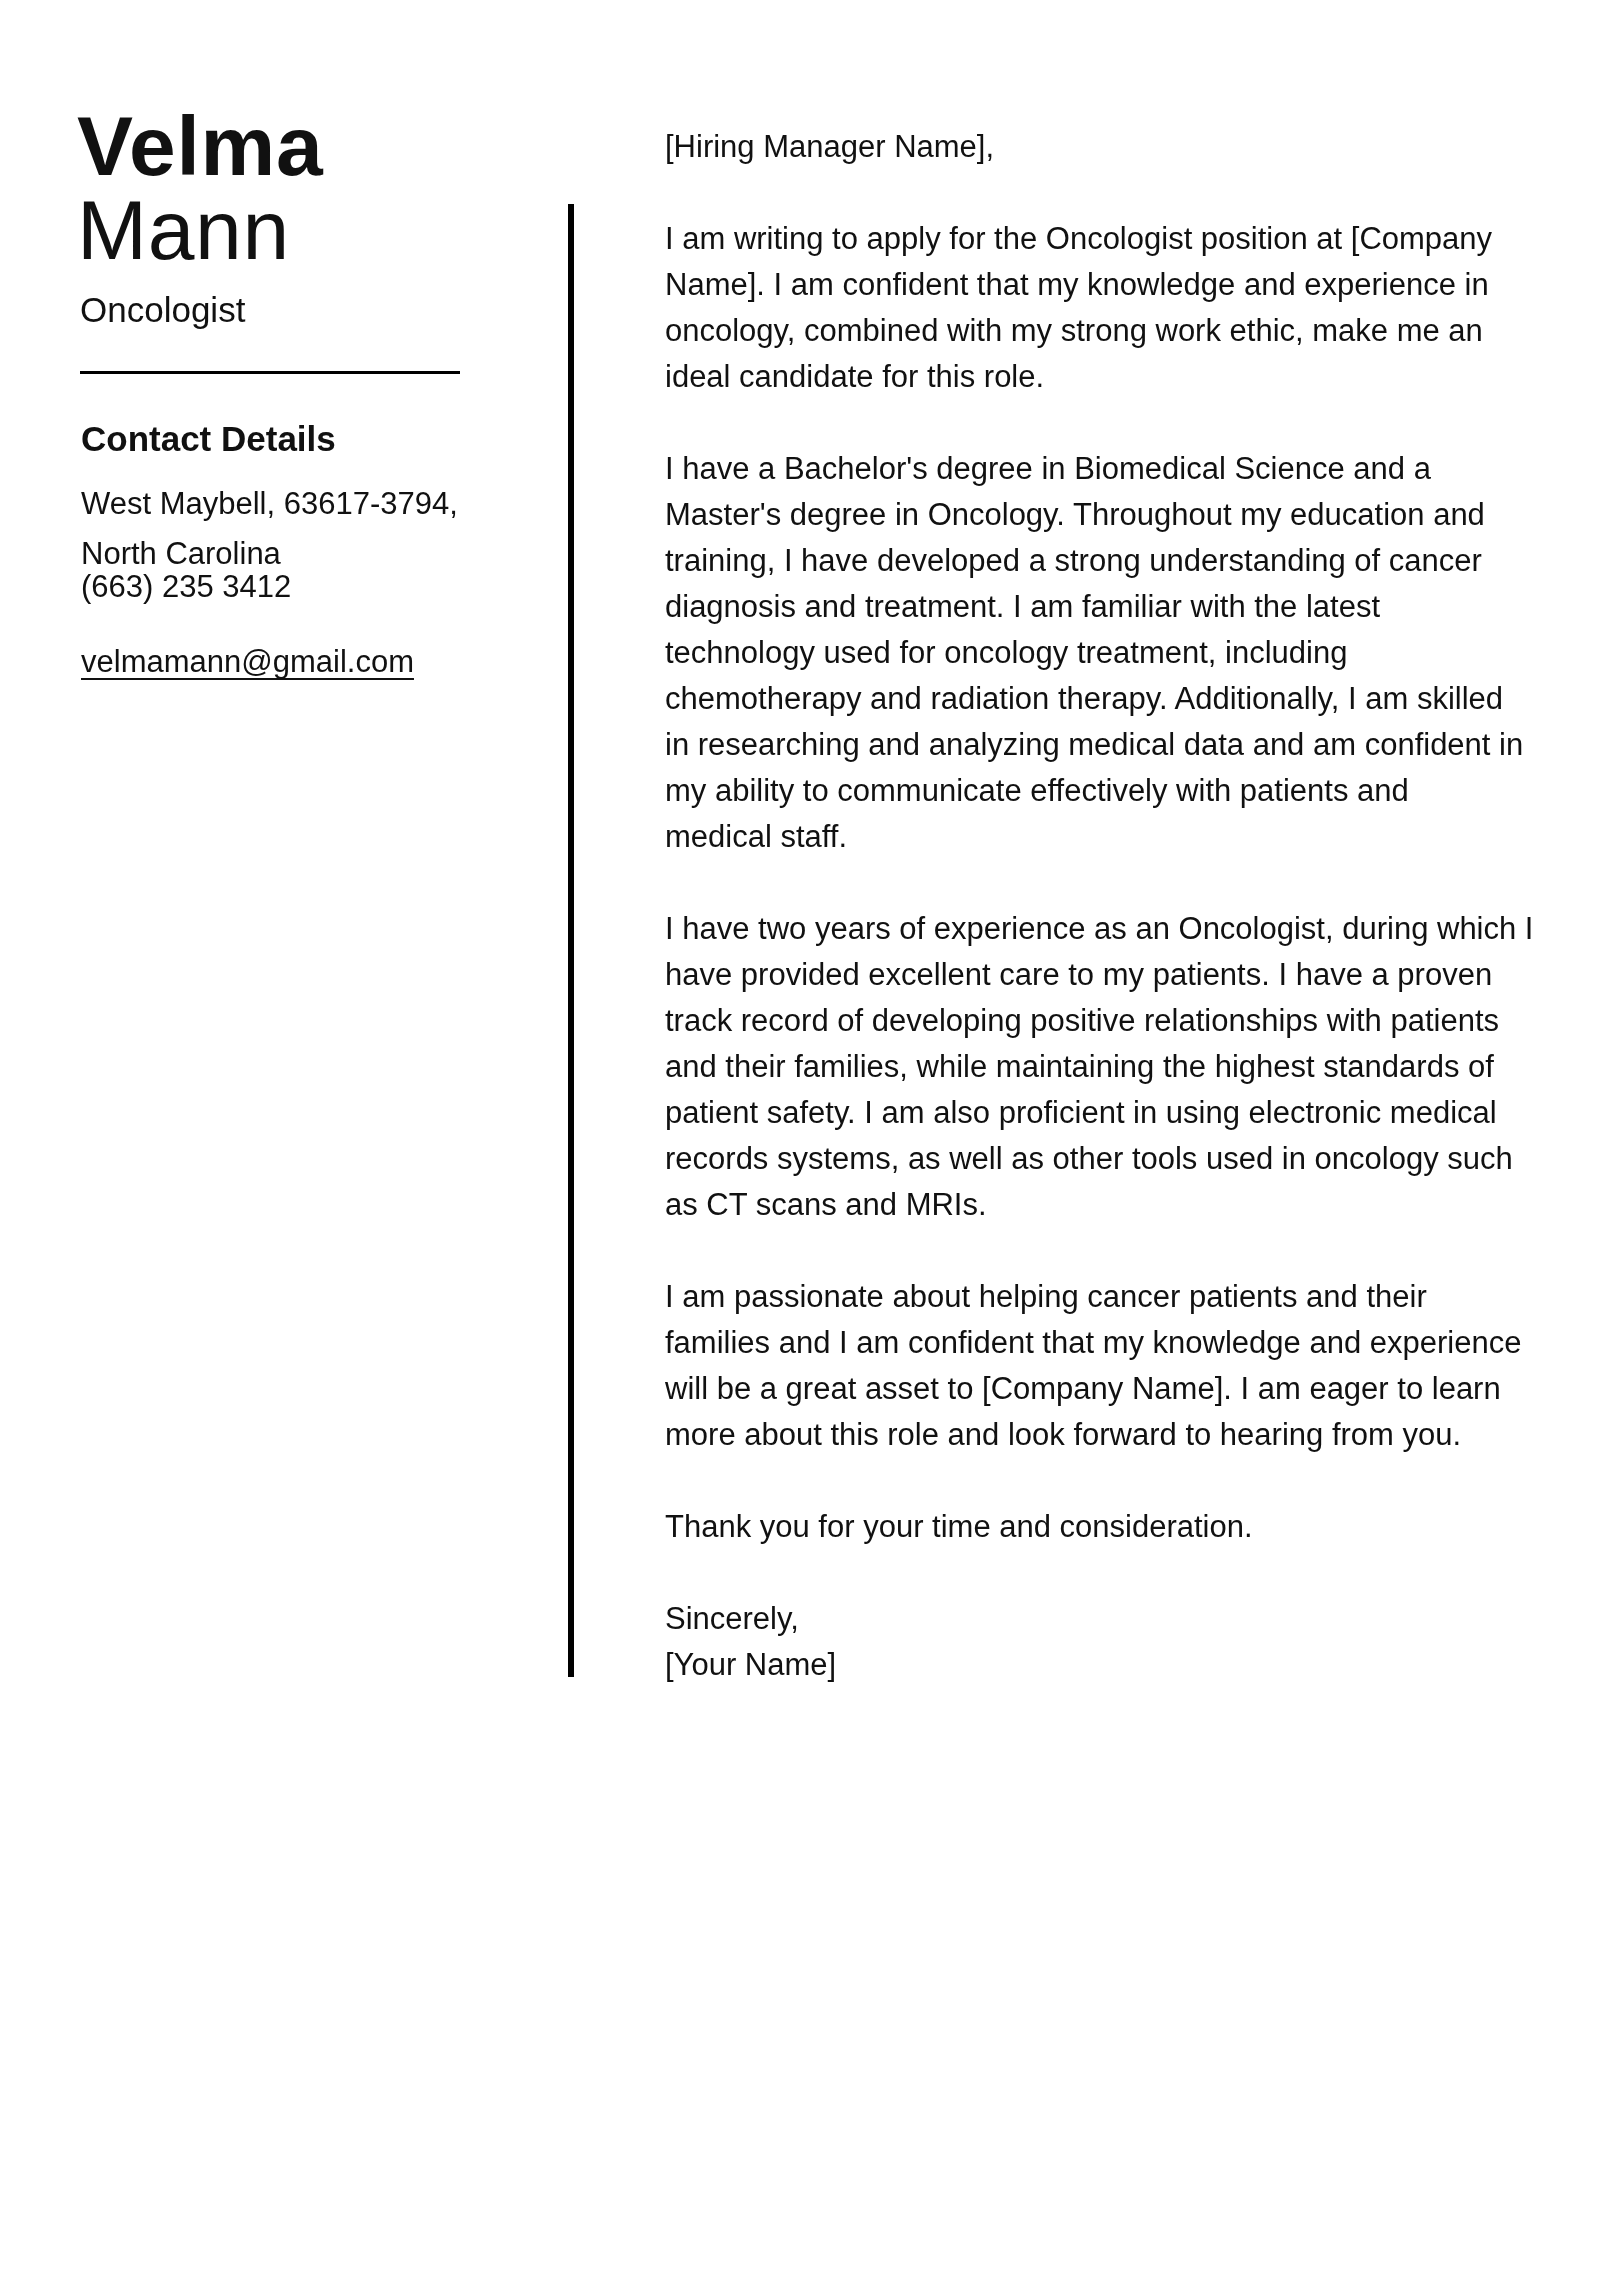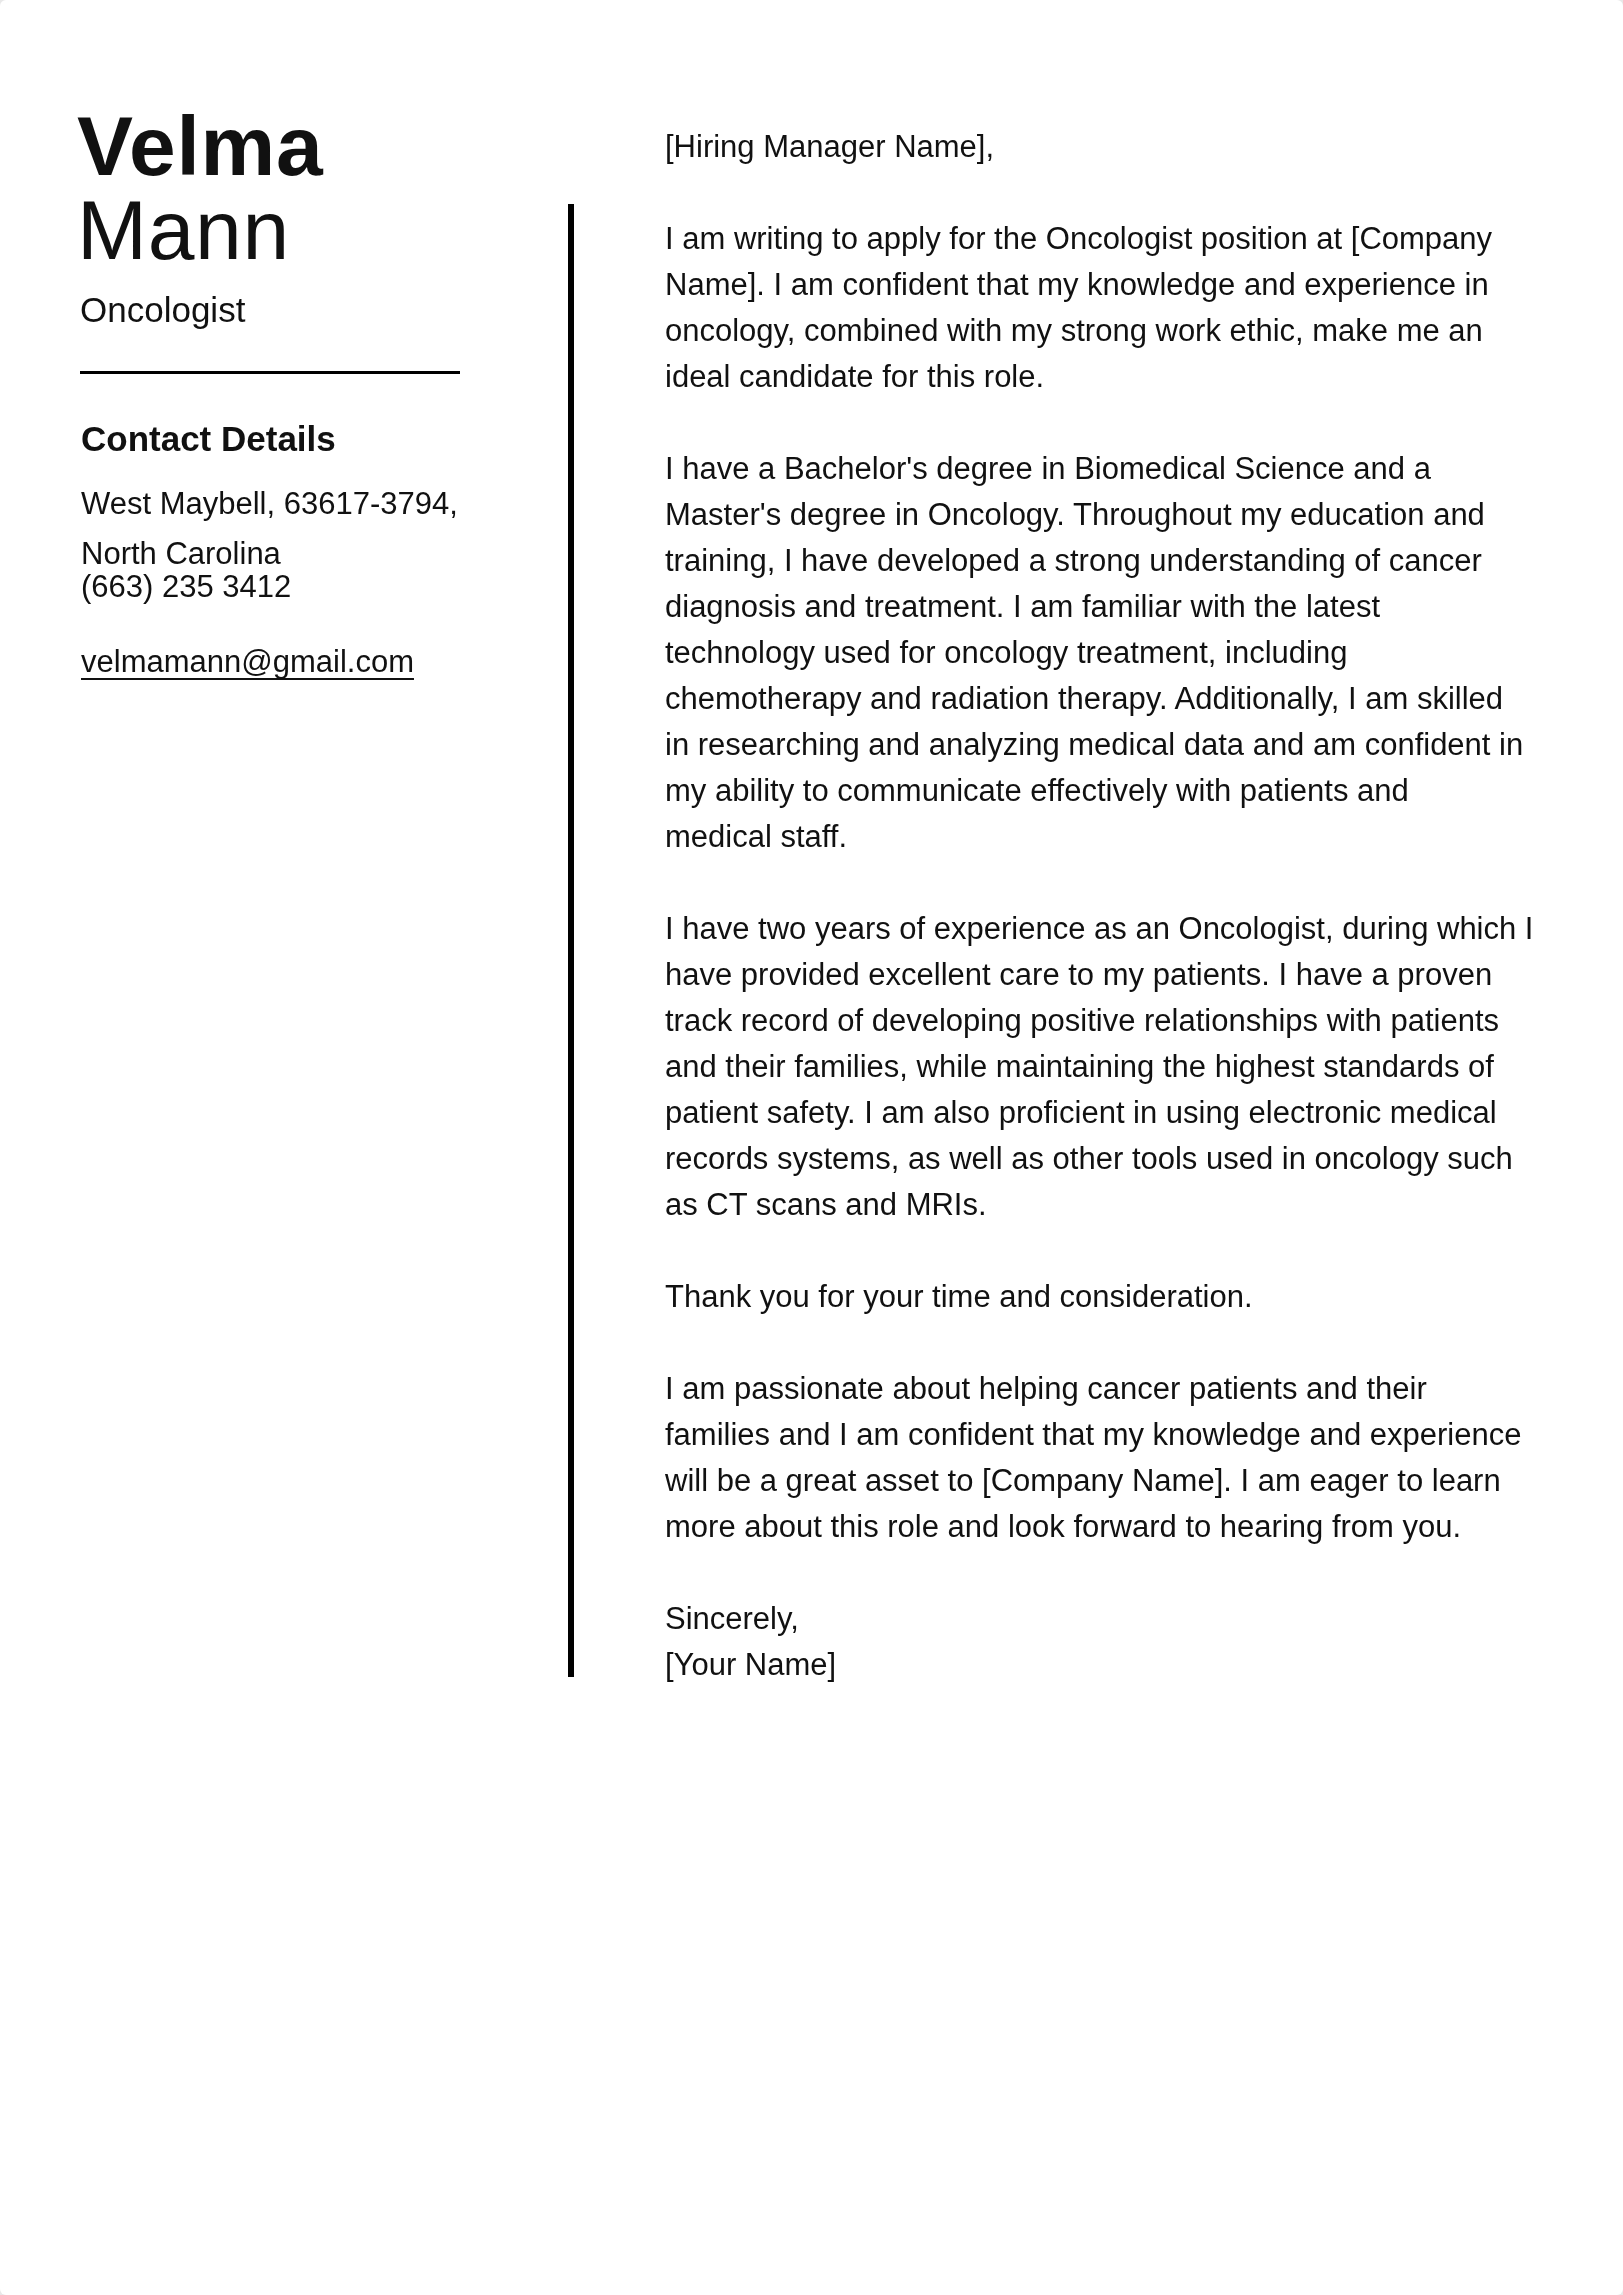--- a/index.html
+++ b/index.html
@@ -8,21 +8,20 @@
     background: #e8e8e8;
   }
   .page {
     position: relative;
     width: 1623px;
     height: 2295px;
     background: #ffffff;
     font-family: "Liberation Sans", "DejaVu Sans", sans-serif;
     color: #111111;
     overflow: hidden;
-    border-radius: 6px;
   }
   
   .candidate-name {
     position: absolute;
     left: 77px;
     top: 104px;
     font-size: 84px;
     line-height: 84px;
     letter-spacing: 0.7px;
     white-space: pre-line;
@@ -142,23 +141,23 @@
 in researching and analyzing medical data and am confident in
 my ability to communicate effectively with patients and
 medical staff.</p>
     <p>I have two years of experience as an Oncologist, during which I
 have provided excellent care to my patients. I have a proven
 track record of developing positive relationships with patients
 and their families, while maintaining the highest standards of
 patient safety. I am also proficient in using electronic medical
 records systems, as well as other tools used in oncology such
 as CT scans and MRIs.</p>
-    <p>Thank you for your time and consideration.</p>
     <p>I am passionate about helping cancer patients and their
 families and I am confident that my knowledge and experience
 will be a great asset to [Company Name]. I am eager to learn
 more about this role and look forward to hearing from you.</p>
+    <p>Thank you for your time and consideration.</p>
     <p>Sincerely,
 [Your Name]</p>
   </div>
 
 </div>
 
 
 </body></html>

